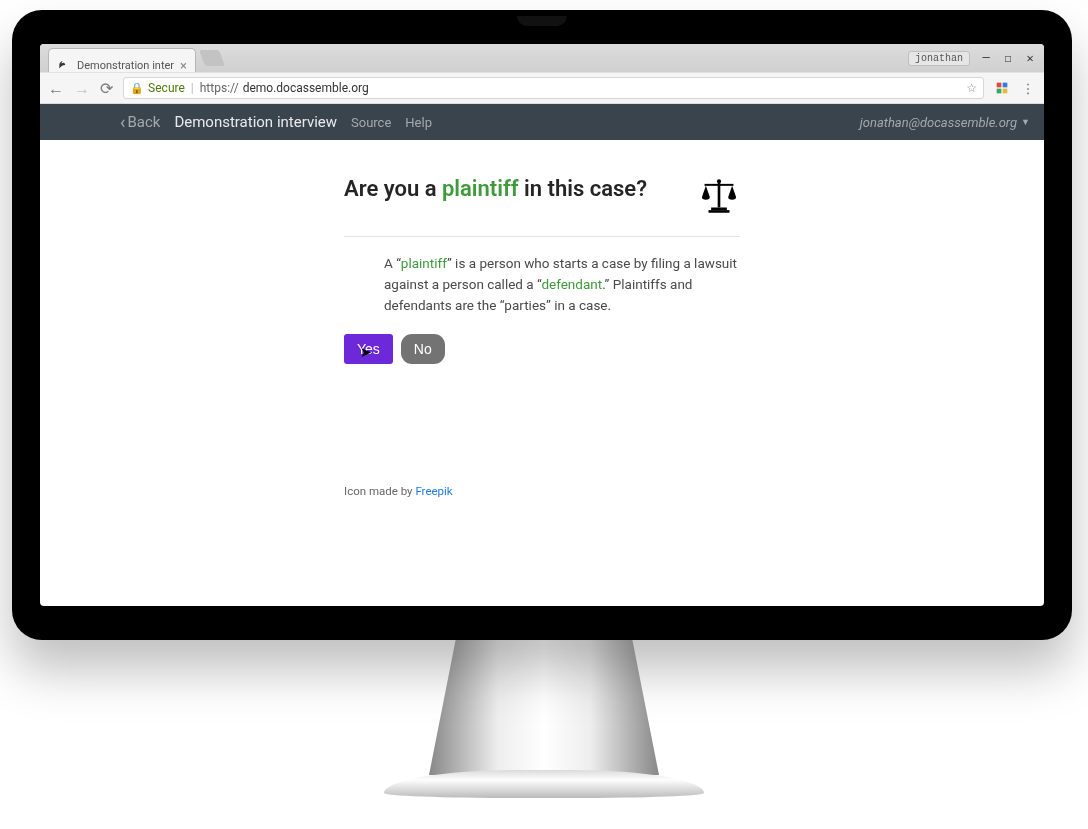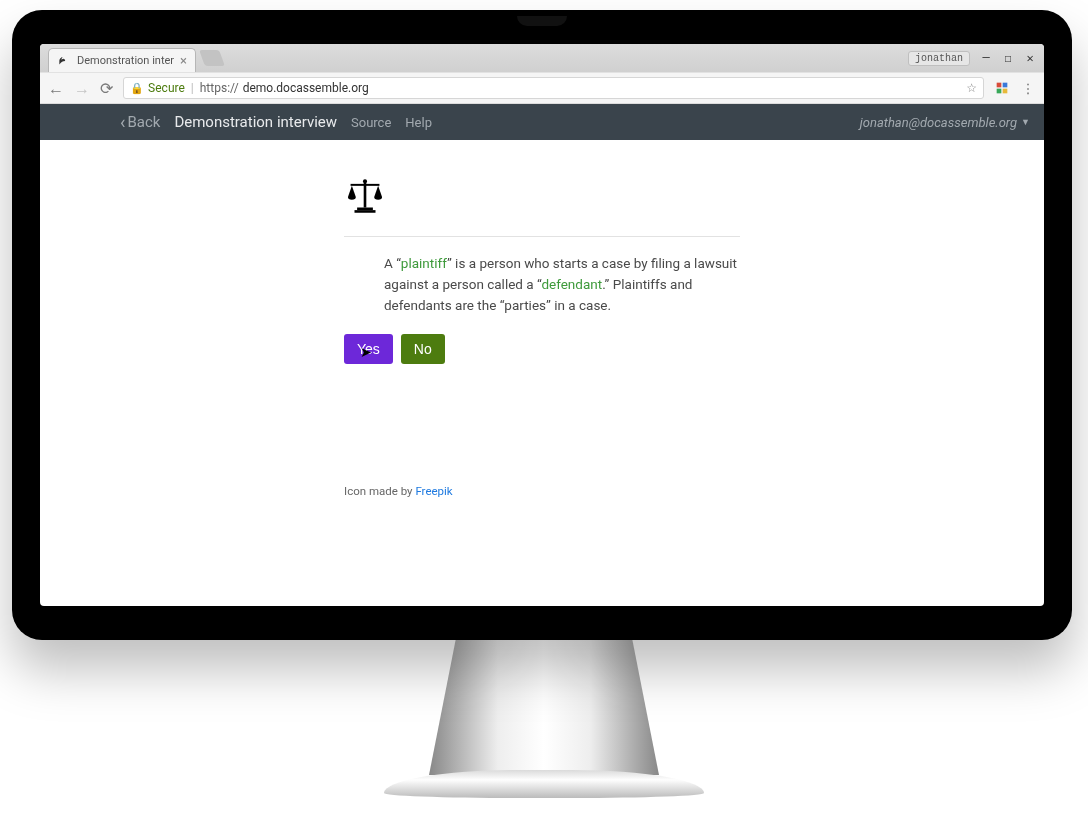--- a/index.html
+++ b/index.html
@@ -69,21 +69,21 @@
     padding-left: 8px;
     position: relative;
   }
   .tab {
     height: 24px;
     background: #f5f5f5;
     border: 1px solid #b6b6b6;
     border-bottom: none;
     border-radius: 5px 5px 0 0;
     display: flex;
-    align-items: center;
+    align-items: flex-end;
     padding: 0 8px;
     font-size: 11px;
     color: #555;
     gap: 6px;
     min-width: 135px;
   }
   .tab .favicon { width: 14px; height: 14px; display:flex; align-items:center; justify-content:center;}
   .tab .favicon svg { width:14px; height:14px; }
   .tab-close { margin-left: auto; color:#888; font-size:13px; line-height:1; cursor:pointer;}
   .newtab {
@@ -194,21 +194,21 @@
   .btn-row { margin-top:18px; display:flex; gap:8px;}
   .btn {
     border:none;
     border-radius:3px;
     padding: 7px 13px;
     font-size:14px;
     color:#fff;
     cursor:pointer;
   }
   .btn-yes { background:#6d28d9;}
-  .btn-no { background:#4d7c0f;}
+  .btn-no { background:#737373;border-radius:11px;}
   .cursor-arrow {
     position:absolute;
     left: 16px;
     top: 168px;
     font-size:14px;
     color:#000;
     pointer-events:none;
   }
   .footer {
     margin-top: 120px;
@@ -278,20 +278,23 @@
       <span class="nav-link">Help</span>
       <span class="nav-right">
         <span>jonathan@docassemble.org</span>
         <span style="font-size:9px">▼</span>
       </span>
     </div>
 
     <div class="page">
       <div class="content">
         <div class="question-row">
+          <h1 class="question-title">
+            <span>Are you a </span><span class="term">plaintiff</span><span> in this case?</span>
+          </h1>
           <span class="scales-icon">
             <svg viewBox="0 0 64 64" fill="currentColor">
               <rect x="30" y="6" width="4" height="42"></rect>
               <rect x="10" y="12" width="44" height="3"></rect>
               <circle cx="32" cy="8" r="3"></circle>
               <path d="M12 15 L6 32 H18 Z"></path>
               <path d="M6 32 a6 4 0 0 0 12 0 Z"></path>
               <path d="M52 15 L46 32 H58 Z"></path>
               <path d="M46 32 a6 4 0 0 0 12 0 Z"></path>
               <rect x="20" y="48" width="24" height="4"></rect>

